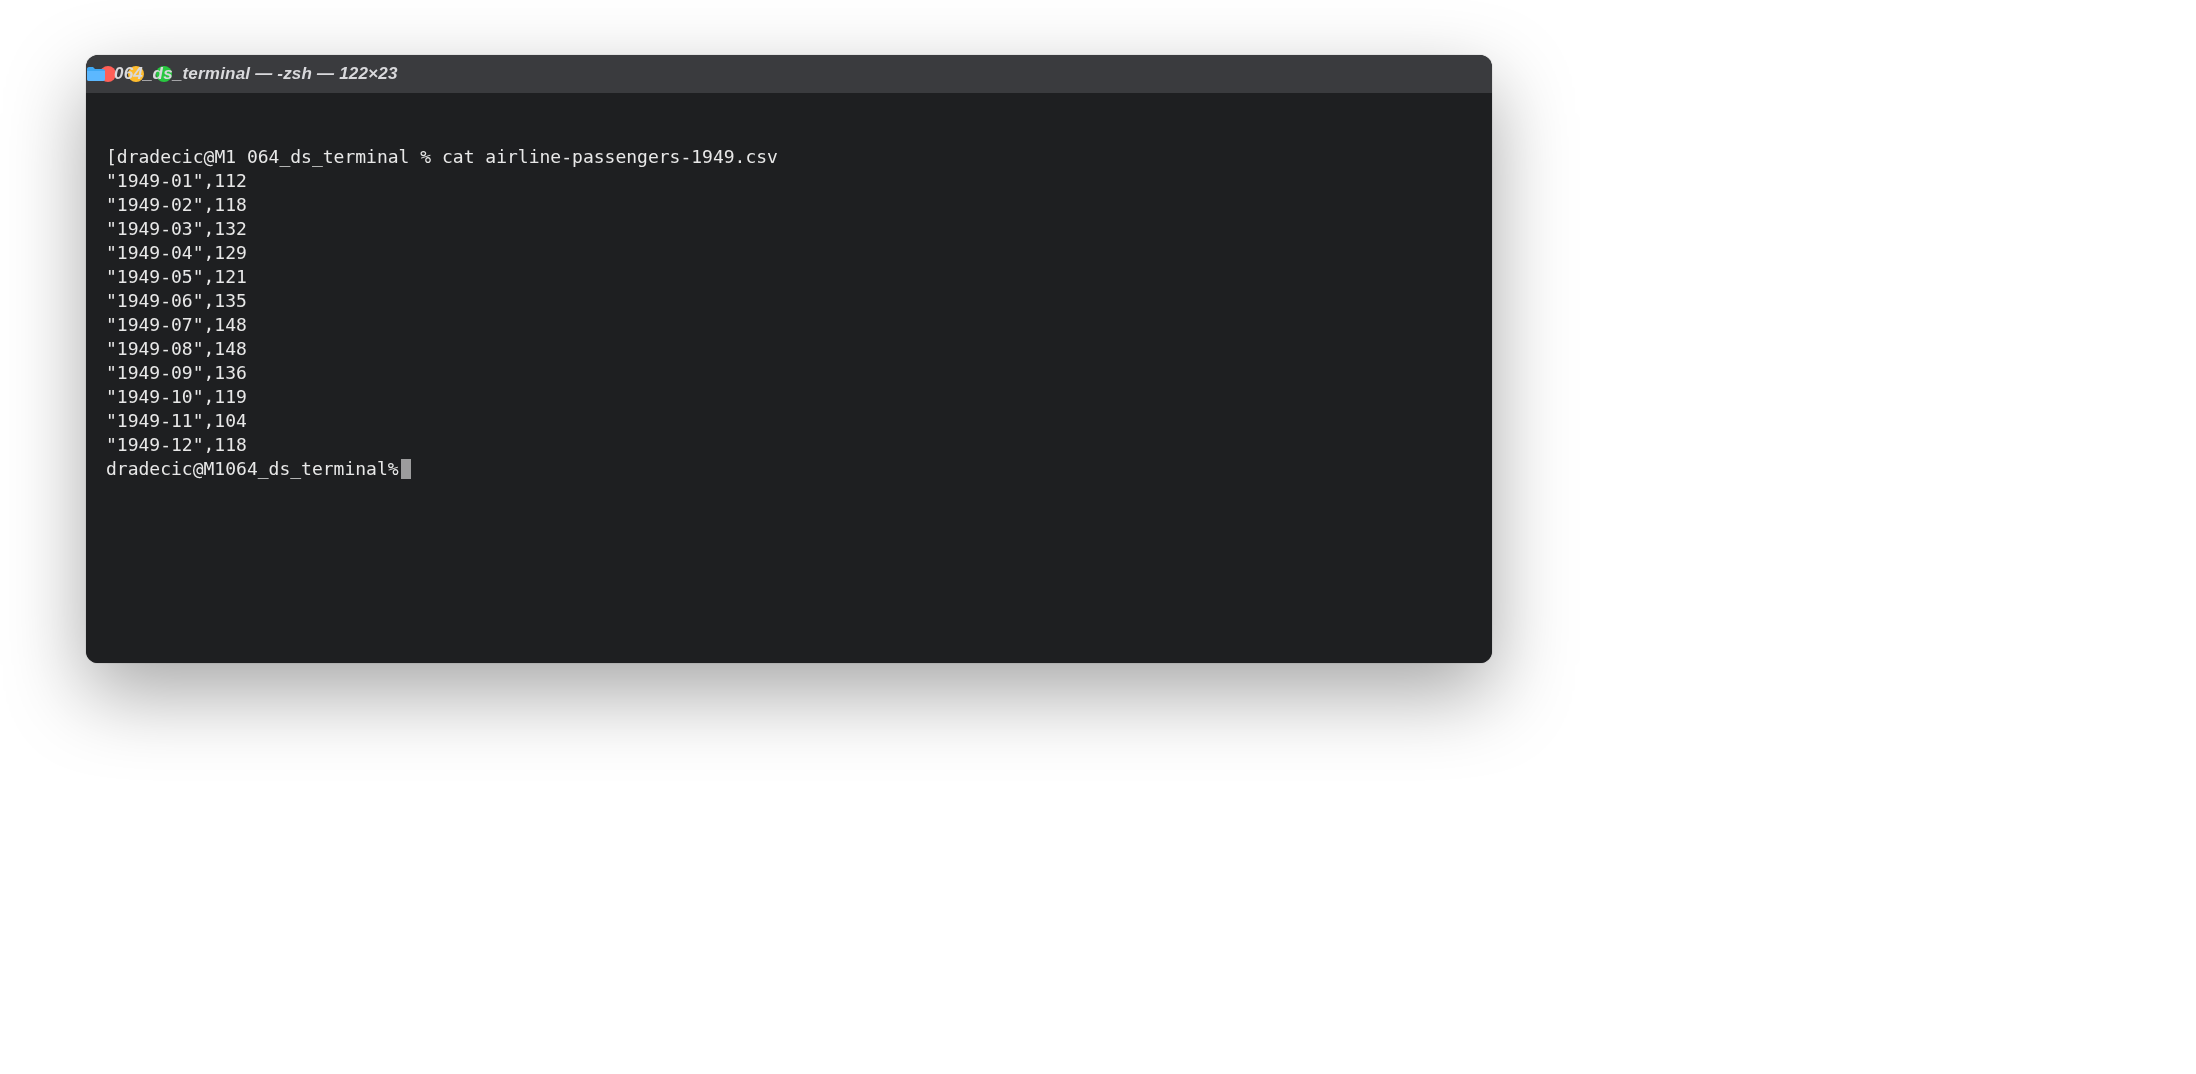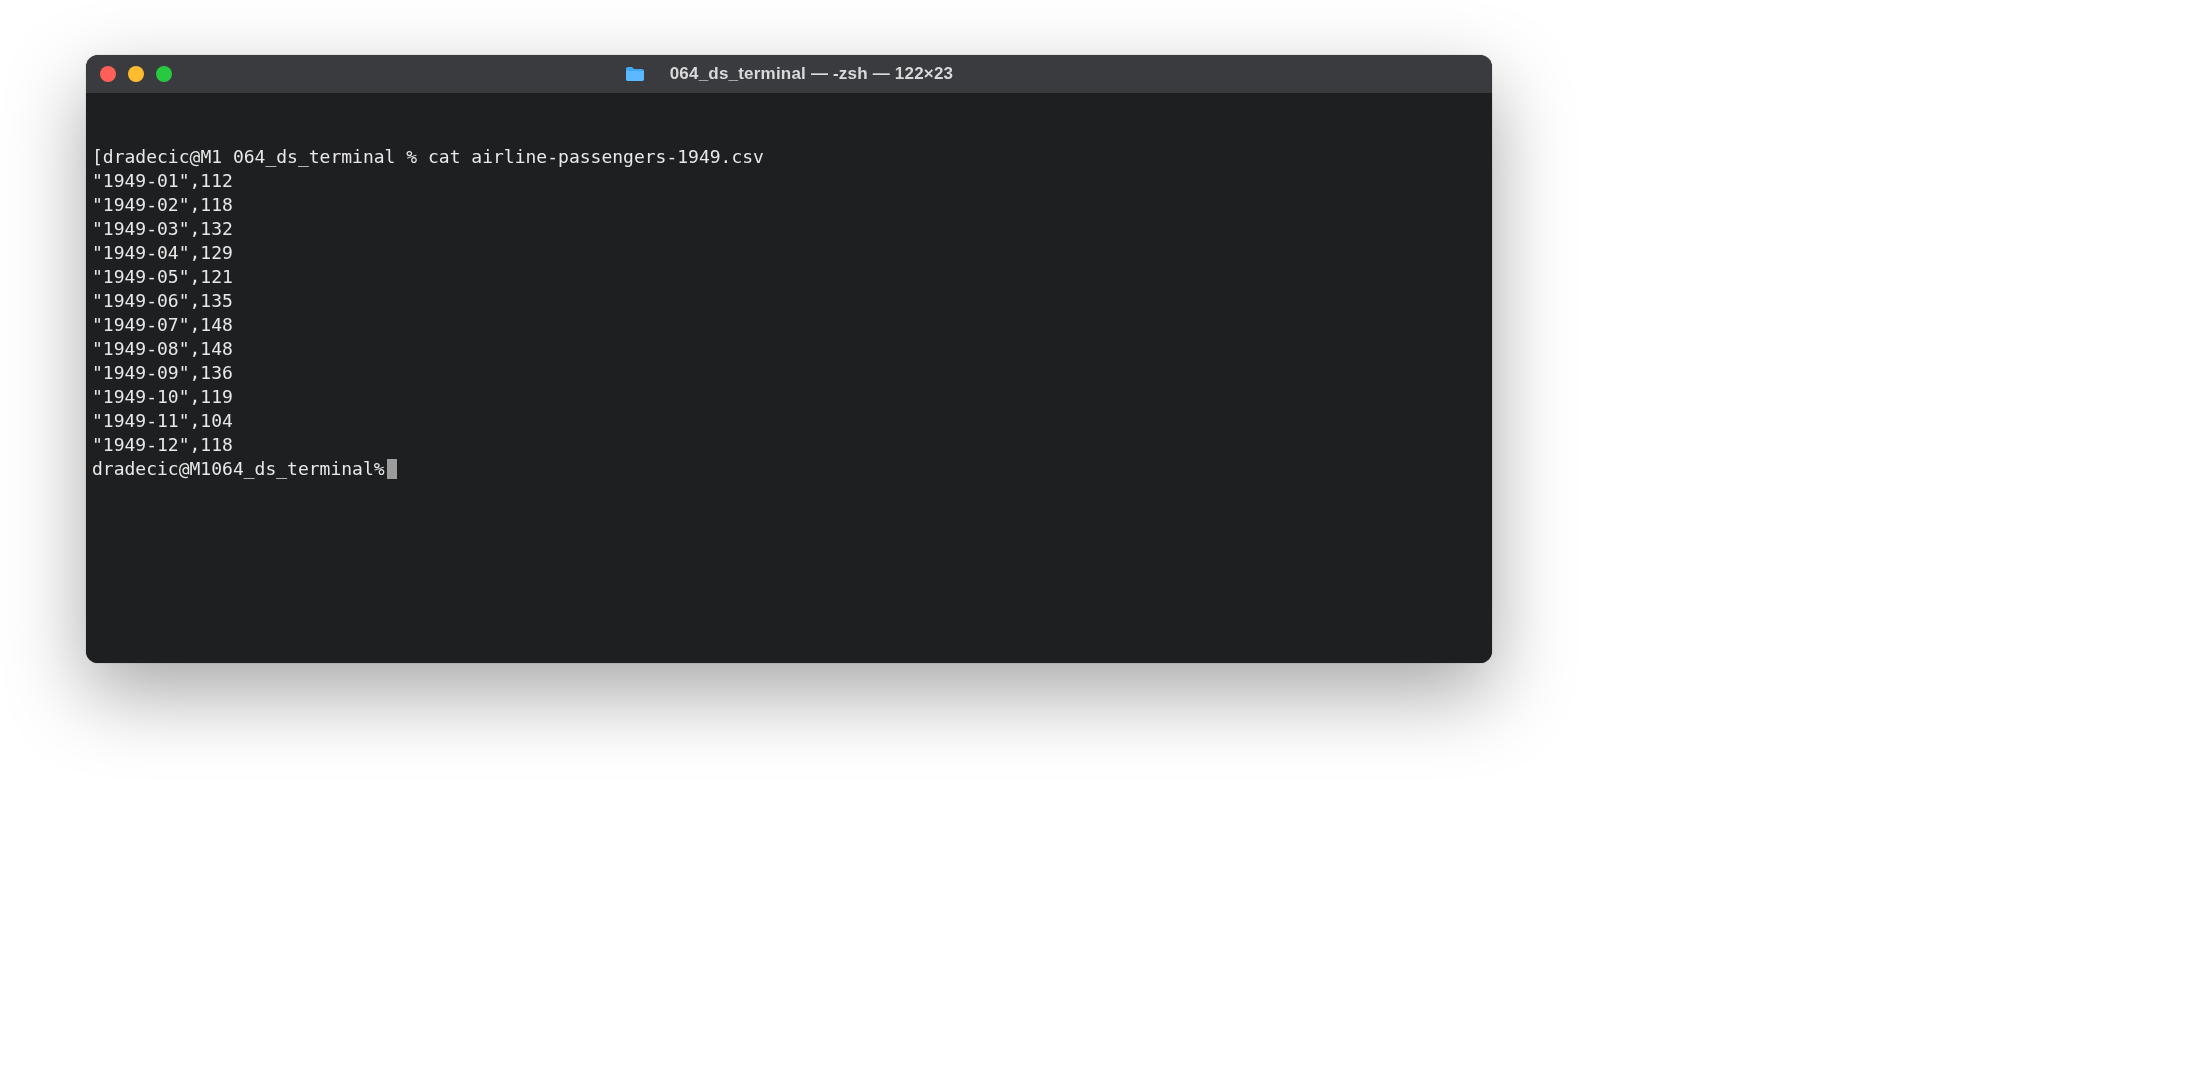--- a/index.html
+++ b/index.html
@@ -40,38 +40,39 @@
     height: 16px;
     border-radius: 50%;
   }
   .light.close    { background: #ff5f57; }
   .light.minimize { background: #febc2e; }
   .light.zoom     { background: #28c840; }
   .title-center {
     position: absolute;
     left: 0; right: 0;
     display: flex;
-    justify-content: center;
+    justify-content: flex-start;
     align-items: center;
-    gap: 25px;
+    gap: 8px;
     pointer-events: none;
+    font-style: italic;
   }
   .folder-icon {
     display: inline-flex;
     align-items: center;
   }
   .title-text {
     color: #d9d9dc;
     font-family: -apple-system, "Helvetica Neue", Arial, sans-serif;
     font-size: 17px;
     font-weight: 600;
     letter-spacing: 0.2px;
   }
   .terminal-body {
-    padding: 4px 10px 10px 6px;
+    padding: 4px 10px 10px 20px;
     color: #e8e8e8;
     font-size: 18px;
     line-height: 24px;
     background: #1e1f21;
     height: calc(100% - 38px);
     box-sizing: border-box;
     white-space: pre;
   }
   .term-line { display: block; }
   .prompt-line { display: flex; align-items: center; }

